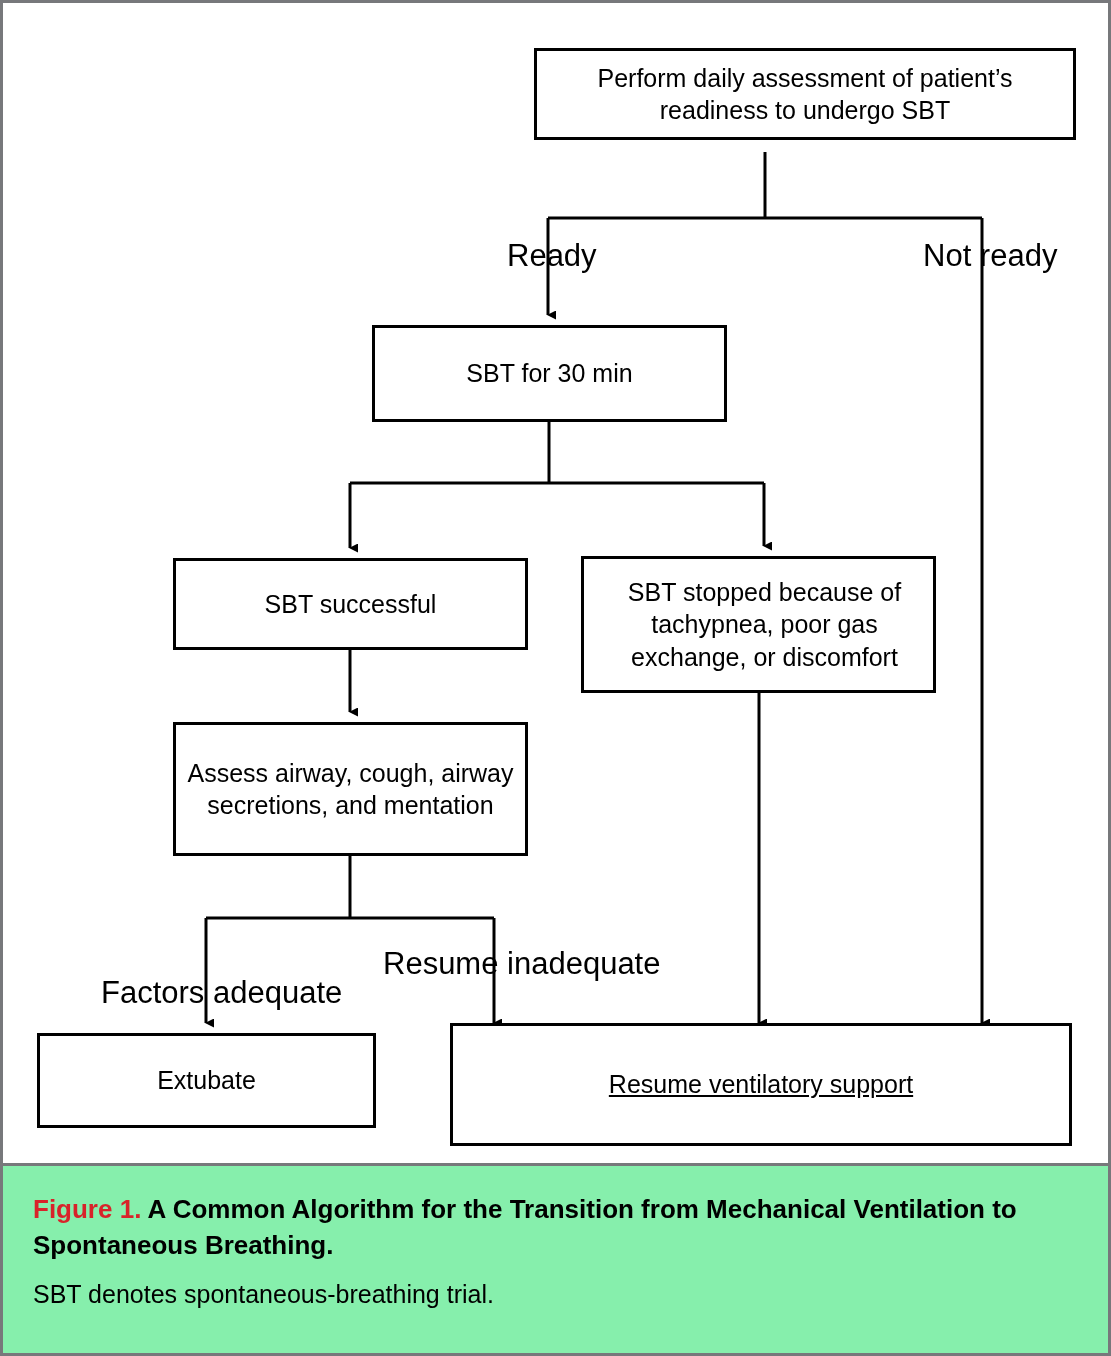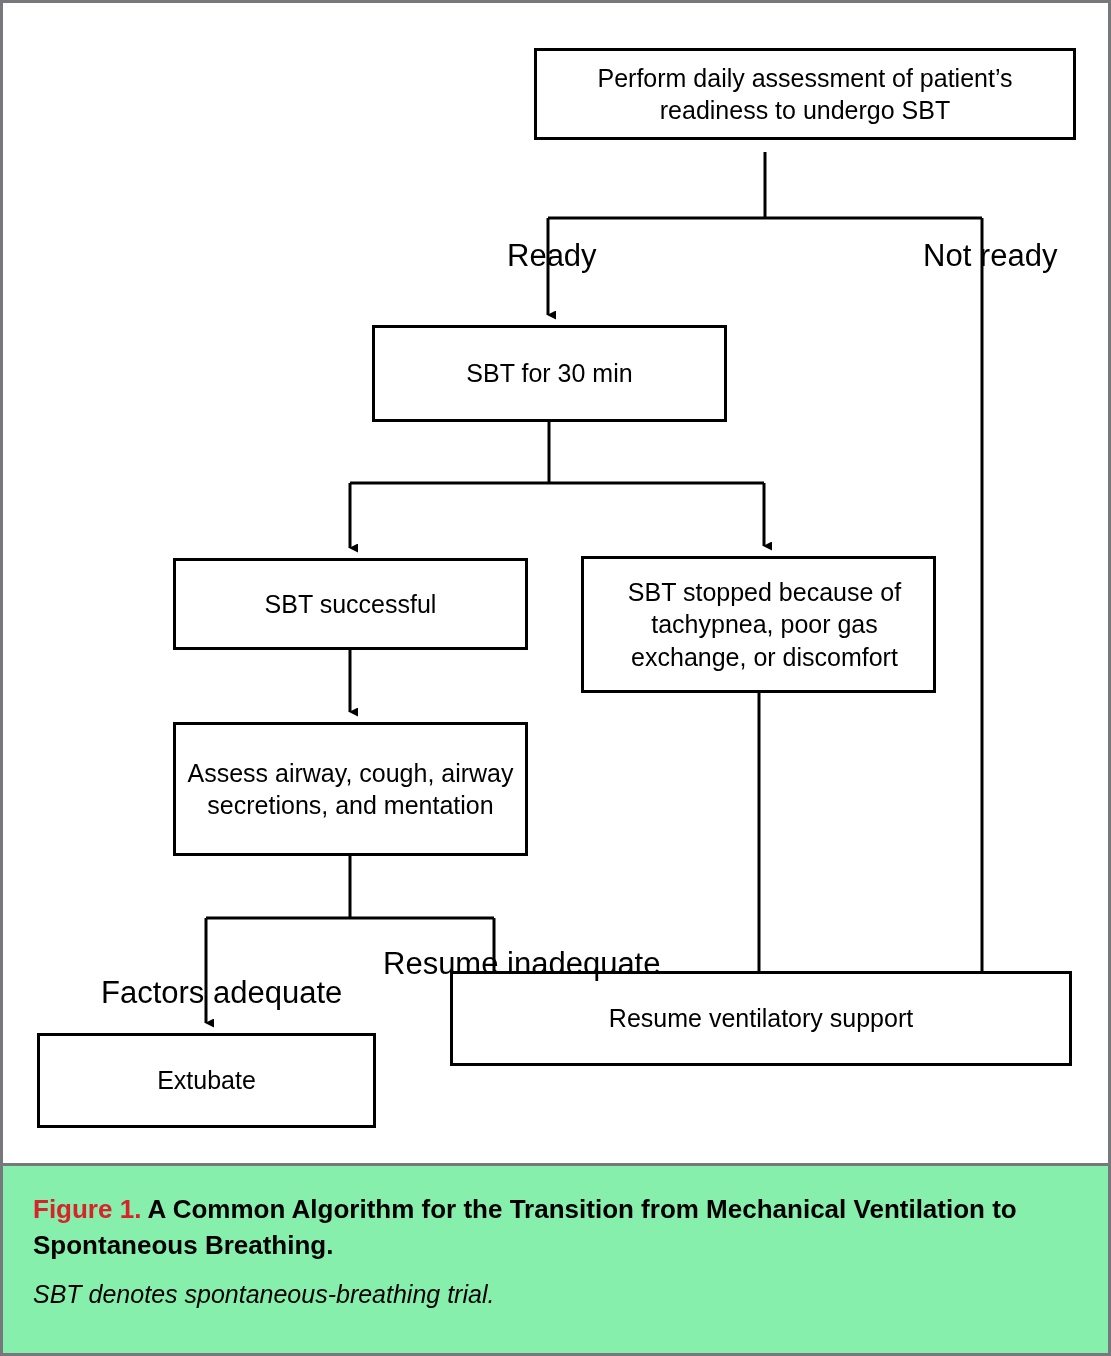--- a/index.html
+++ b/index.html
@@ -60,21 +60,21 @@
     color: #000000;
     white-space: nowrap;
   }
   
   #node-assess-readiness { left: 491px; top: 45px; width: 542px; height: 92px; margin-left: 40px; }
   #node-sbt-30min        { left: 369px; top: 322px; width: 355px; height: 97px; }
   #node-sbt-successful   { left: 170px; top: 555px; width: 355px; height: 92px; }
   #node-sbt-stopped      { left: 578px; top: 553px; width: 355px; height: 137px; padding-left: 12px; }
   #node-assess-factors   { left: 170px; top: 719px; width: 355px; height: 134px; }
   #node-extubate         { left: 34px; top: 1030px; width: 339px; height: 95px; }
-  #node-resume-support   { left: 447px; top: 968px; width: 622px; height: 95px; }
+  #node-resume-support   { left: 447px; top: 1020px; width: 622px; height: 123px; text-decoration: underline; }
 
   
   #label-ready          { left: 504px; top: 235px; }
   #label-not-ready      { left: 920px; top: 235px; }
   #label-factors-adeq   { left: 98px;  top: 943px; margin-top: 29px; }
   #label-factors-inadeq { left: 380px; top: 943px; }
 
   
   #caption-band {
     position: absolute;
@@ -98,21 +98,20 @@
   #caption-figure-number {
     color: #d8232a;
     font-weight: bold;
   }
   #caption-note {
     font-family: "Liberation Sans", sans-serif;
     font-size: 25px;
     color: #000000;
     margin: 14px 0 0 0;
     line-height: 1.35;
-    font-style: italic;
   }
 </style>
 </head>
 <body>
 
 <div id="figure-root">
 
   <div id="diagram-area">
 
     <svg id="connectors" viewBox="0 0 1105 1160" width="1105" height="1160" xmlns="http://www.w3.org/2000/svg">

